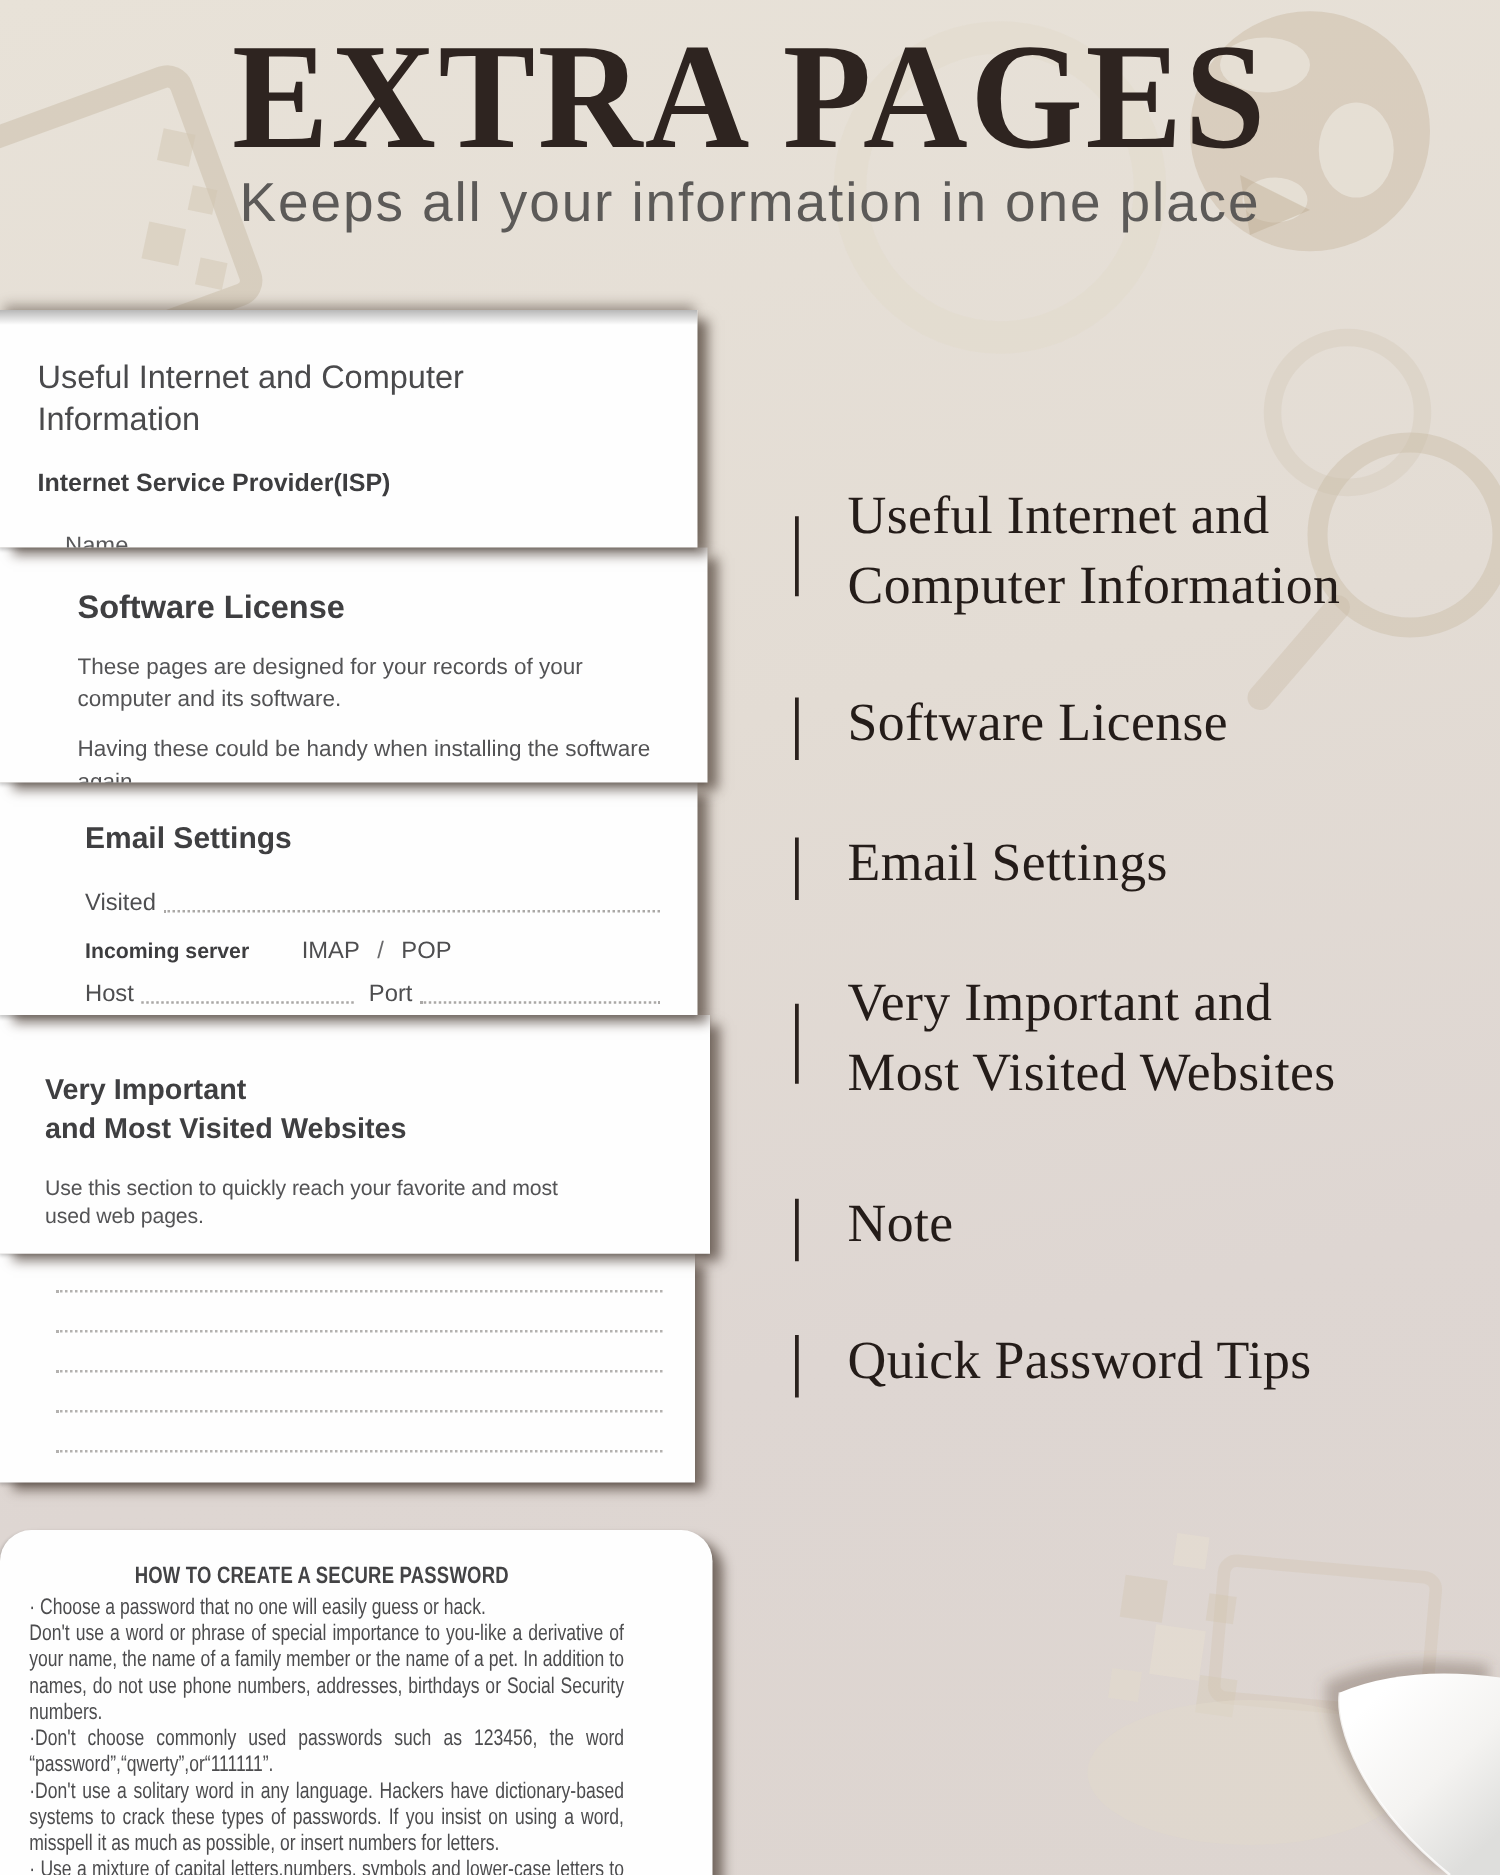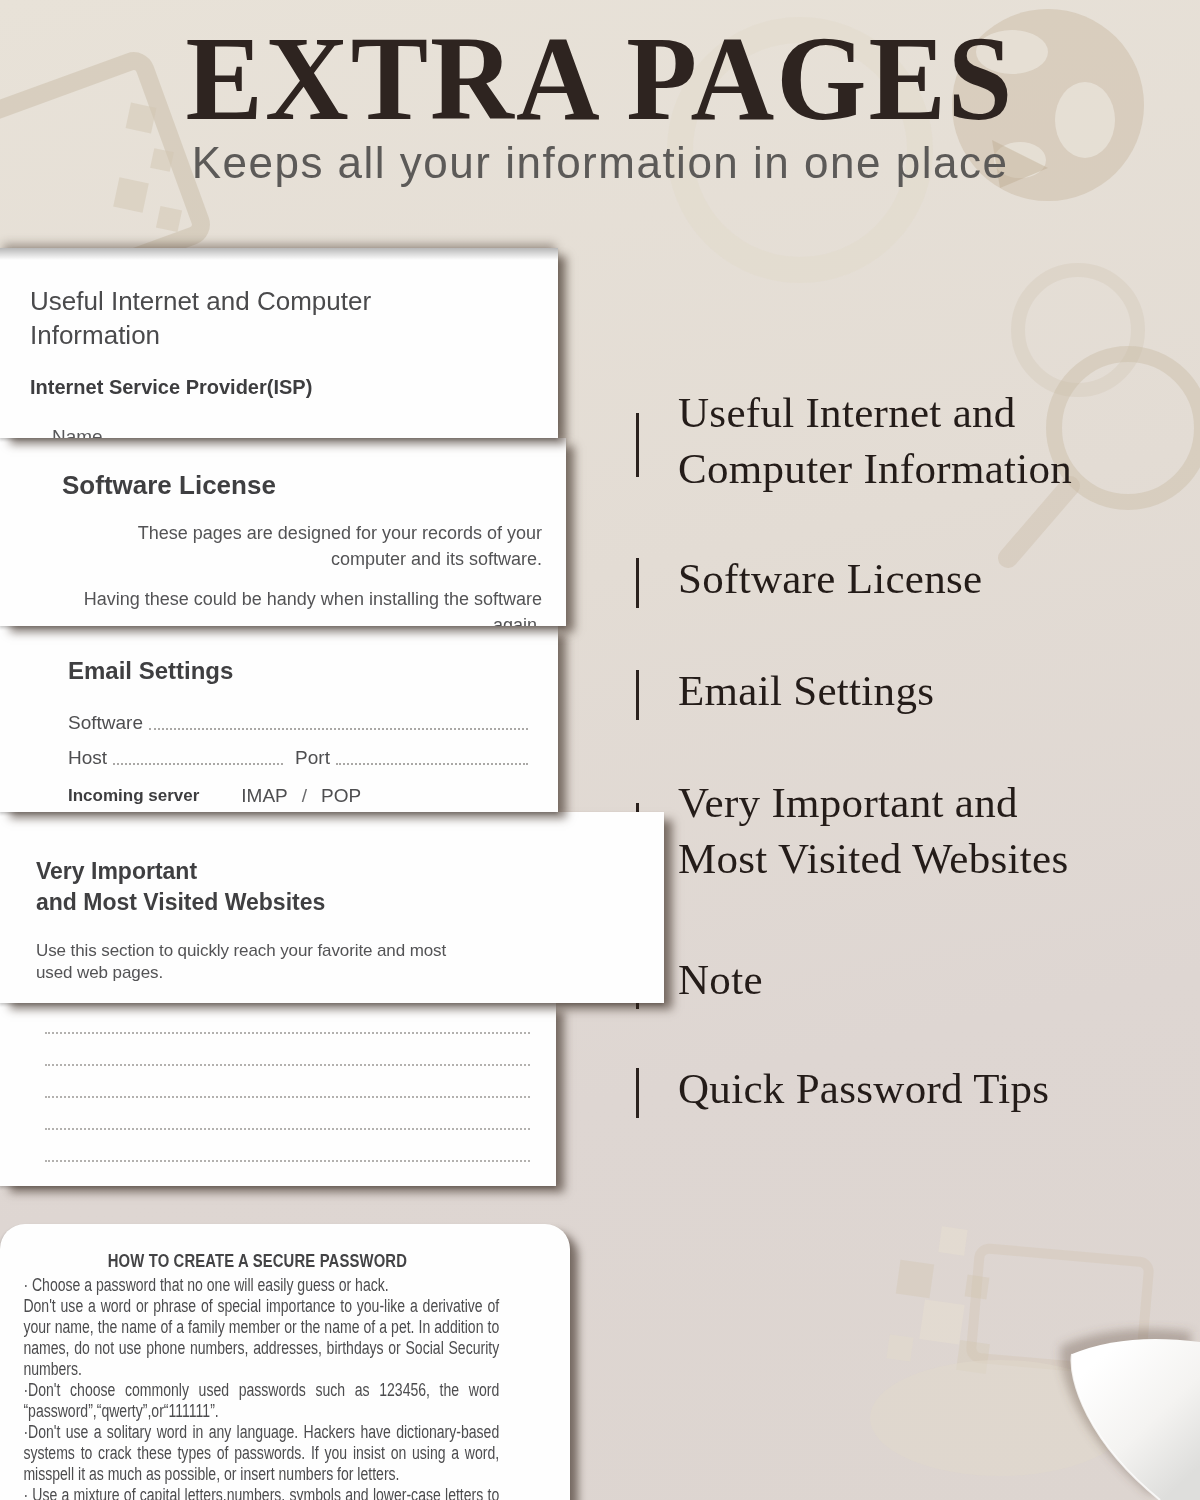--- a/index.html
+++ b/index.html
@@ -28,32 +28,32 @@
     box-shadow:9px 7px 9px -1px rgba(52,36,26,.6),-1px 2px 3px rgba(0,0,0,.2);
     color:#4e4e50;
   }
   .card-isp{top:248px;width:558px;height:190px;z-index:30;
     box-shadow:9px 7px 9px -1px rgba(52,36,26,.6),0 -7px 9px -3px rgba(60,45,35,.4),-1px 2px 3px rgba(0,0,0,.2);
   }
   .card-isp::before{content:"";position:absolute;left:0;top:0;right:0;height:12px;
     background:linear-gradient(rgba(0,0,0,.28),rgba(0,0,0,0));}
   .card-software{top:438px;width:566px;height:188px;z-index:29;}
   .card-email{top:626px;width:558px;height:186px;z-index:28;}
-  .card-websites{top:812px;width:664px;height:191px;z-index:27;}
+  .card-websites{top:812px;width:568px;height:191px;z-index:27;}
   .card-lines{top:1003px;width:556px;height:183px;z-index:26;}
   .card-password{top:1224px;width:570px;height:314px;z-index:25;border-radius:25px;}
 
   .isp-pad{padding:36px 30px 0 30px;}
   .isp-title{font-size:26px;line-height:34px;color:#4a4a4c;width:430px;}
   .isp-sub{margin-top:24px;font-size:20px;font-weight:bold;color:#3d3d3f;}
   .isp-name{position:absolute;left:30px;top:178px;font-size:19px;color:#58585a;margin-left:22px;}
 
   .sw-pad{padding:32px 24px 0 62px;}
   .sw-title{font-size:26px;font-weight:bold;color:#3f3f41;line-height:30px;}
-  .sw-para{margin-top:20px;font-size:18px;line-height:26px;color:#535355;width:480px;text-align:right;}
+  .sw-para{margin-top:20px;font-size:18px;line-height:26px;color:#535355;width:480px;}
   .sw-para2{margin-top:14px;}
 
   .em-pad{padding:30px 28px 0 68px;}
   .em-title{font-size:24px;font-weight:bold;color:#3f3f41;line-height:30px;}
   .em-row{display:flex;align-items:flex-end;margin-top:26px;font-size:19px;color:#4e4e50;}
   .em-row2{margin-top:16px;align-items:center;}
   .em-row3{margin-top:13px;}
   .em-bold{font-weight:bold;font-size:17px;color:#3d3d3f;}
   .dotline{flex:1 1 auto;border-bottom:2px dotted #aaa8a6;height:1px;margin:0 2px 4px 6px;}
   .dot-host{flex:0 0 170px;}
@@ -164,34 +164,34 @@
     <div class="sw-title">Software License</div>
     <div class="sw-para">These pages are designed for your records of your computer and its software.</div>
     <div class="sw-para sw-para2">Having these could be handy when installing the software again.</div>
   </div>
 </div>
 
 <div class="card card-email">
   <div class="em-pad">
     <div class="em-title">Email Settings</div>
     <div class="em-row">
-      <span>Software</span>
+      <span>Visited</span>
       <span class="dotline"></span>
+    </div>
+    <div class="em-row em-row2">
+      <span class="em-bold">Incoming server</span>
+      <span class="imap">IMAP</span>
+      <span class="slash">/</span>
+      <span>POP</span>
     </div>
     <div class="em-row em-row3">
       <span>Host</span>
       <span class="dotline dot-host"></span>
       <span class="port-label">Port</span>
       <span class="dotline"></span>
-    </div>
-    <div class="em-row em-row2">
-      <span class="em-bold">Incoming server</span>
-      <span class="imap">IMAP</span>
-      <span class="slash">/</span>
-      <span>POP</span>
     </div>
   </div>
 </div>
 
 <div class="card card-websites">
   <div class="ws-pad">
     <div class="ws-title">
       <div>Very Important</div>
       <div>and Most Visited Websites</div>
     </div>

